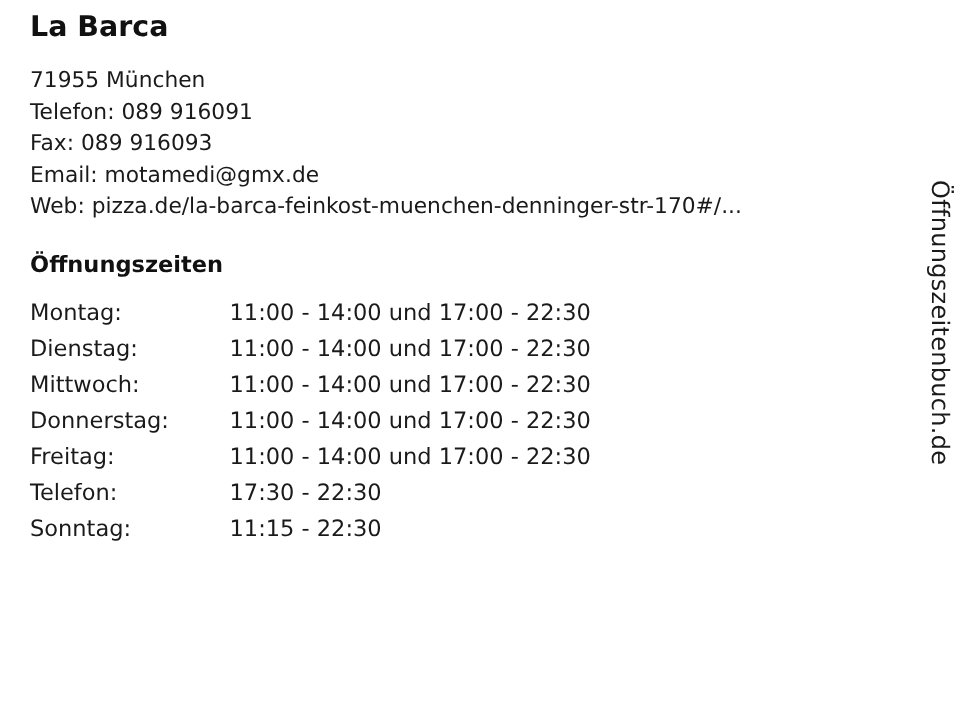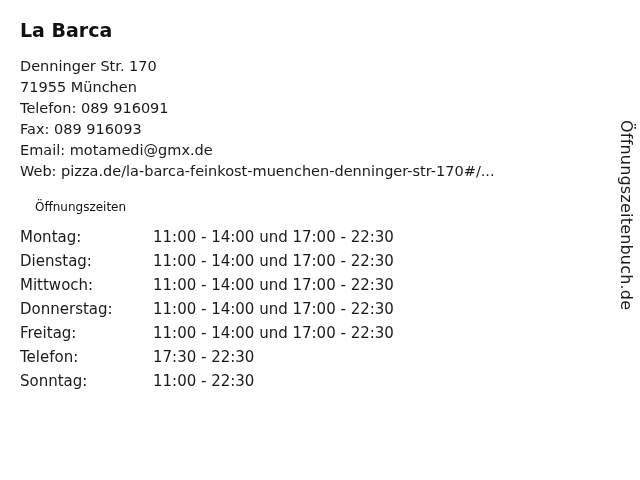--- a/index.html
+++ b/index.html
@@ -11,43 +11,43 @@
     height: 480px;
     background: #ffffff;
     font-family: "DejaVu Sans", sans-serif;
     color: #1a1a1a;
     position: relative;
     overflow: hidden;
   }
   .page {
     position: absolute;
     left: 20px;
-    top: 19px;
+    top: 7px;
     width: 580px;
   }
   .biz-name {
     font-size: 19px;
     font-weight: bold;
     margin: 0 0 14px 0;
     line-height: 1.2;
     color: #111111;
   }
   .address-block {
     font-size: 14.5px;
     line-height: 21px;
     color: #1a1a1a;
   }
   .address-line {
     display: block;
     white-space: nowrap;
   }
   .hours-title {
-    font-size: 12px;
-    font-weight: normal;
-    margin: 18px 0 14px 15px;
+    font-size: 15px;
+    font-weight: bold;
+    margin: 18px 0 14px 0;
     color: #111111;
   }
   .hours-table {
     border-collapse: collapse;
     font-size: 15px;
     color: #1a1a1a;
   }
   .hours-table td {
     padding: 0 0 6px 0;
     vertical-align: top;
@@ -70,21 +70,20 @@
   }
 </style>
 </head>
 <body>
 
 <div class="page">
 
   <h1 class="biz-name">La Barca</h1>
 
   <div class="address-block">
-    <span class="address-line">Denninger Str. 170</span>
     <span class="address-line">71955 München</span>
     <span class="address-line">Telefon: 089 916091</span>
     <span class="address-line">Fax: 089 916093</span>
     <span class="address-line">Email: motamedi@gmx.de</span>
     <span class="address-line">Web: pizza.de/la-barca-feinkost-muenchen-denninger-str-170#/...</span>
   </div>
 
   <h2 class="hours-title">Öffnungszeiten</h2>
 
   <table class="hours-table">
@@ -108,20 +107,20 @@
       <tr>
         <td class="hours-day">Freitag:</td>
         <td class="hours-time">11:00 - 14:00 und 17:00 - 22:30</td>
       </tr>
       <tr>
         <td class="hours-day">Telefon:</td>
         <td class="hours-time">17:30 - 22:30</td>
       </tr>
       <tr>
         <td class="hours-day">Sonntag:</td>
-        <td class="hours-time">11:00 - 22:30</td>
+        <td class="hours-time">11:15 - 22:30</td>
       </tr>
     </tbody>
   </table>
 
 </div>
 
 <div class="vertical-brand">Öffnungszeitenbuch.de</div>
 
 </body></html>

